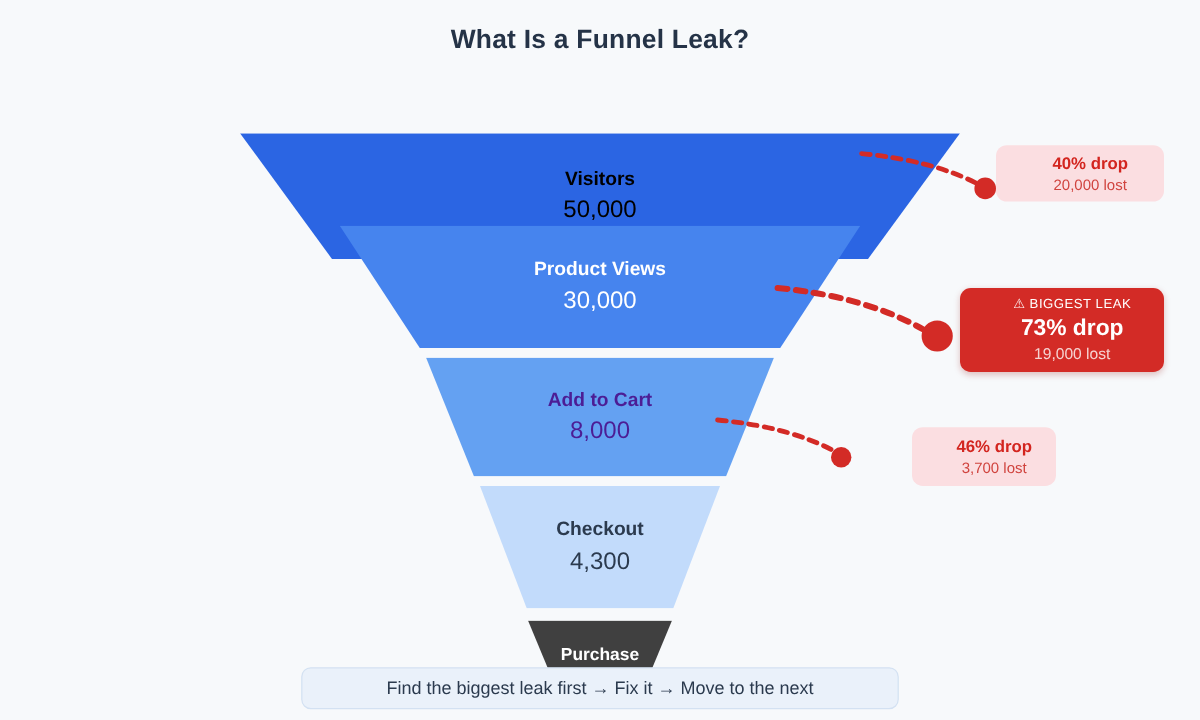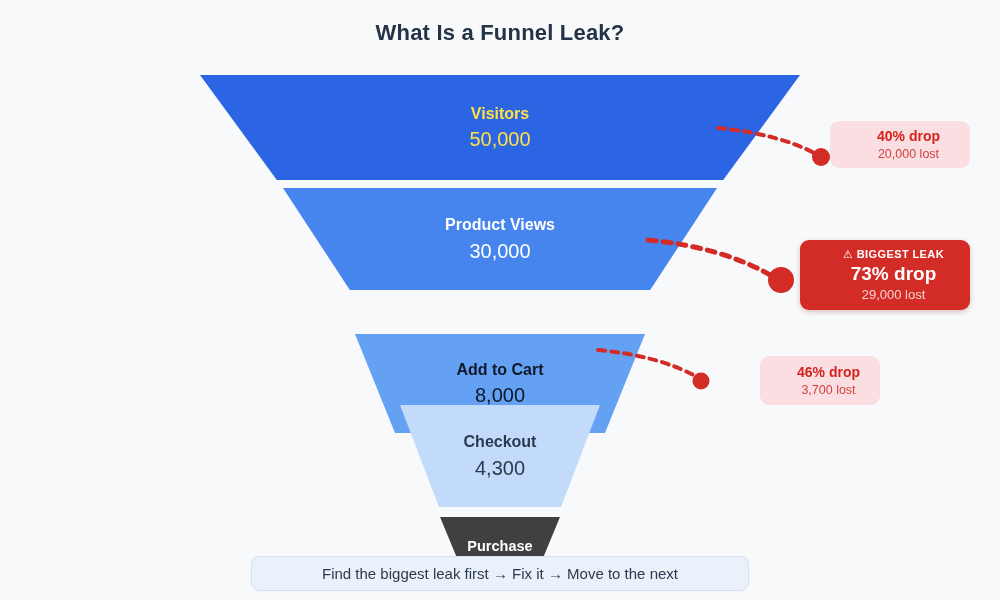--- a/index.html
+++ b/index.html
@@ -50,48 +50,48 @@
     text-align: center;
     padding-left: 17px;
   }
   .leak.minor { background: #fbdee1; }
   .leak.minor .drop { color: #d3251f; font-weight: bold; font-size: 14px; line-height: 1.45; }
   .leak.minor .lost { color: #d0433e; font-size: 12.5px; line-height: 1.35; }
   .leak1 { left: 830px; top: 121px; width: 140px; height: 47px; }
   .leak3 { left: 720px; top: 356px; width: 120px; height: 49px; margin-left: 40px; }
   .leak2 { left: 800px; top: 240px; width: 170px; height: 70px; background: #d32b26;
            box-shadow: 0 2px 5px rgba(150,20,15,0.25); }
-  .leak2 .badge { color: #ffffff; font-weight: bold; font-size: 11px; letter-spacing: 0.4px; line-height: 1.5; }
+  .leak2 .badge { color: #ffffff; font-weight: normal; font-size: 11px; letter-spacing: 0.4px; line-height: 1.5; }
   .leak2 .drop  { color: #ffffff; font-weight: bold; font-size: 19px; line-height: 1.25; }
   .leak2 .lost  { color: #f6d3d1; font-size: 13px; line-height: 1.4; }
 
   
   .footer-bar {
     position: absolute; left: 251px; top: 556px; width: 498px; height: 35px; z-index: 4;
     background: #eaf1fa; border: 1px solid #d3e1f2; border-radius: 8px;
     display: flex; align-items: center; justify-content: center;
     font-size: 15px; color: #2b3a4e;
   }
 </style>
 </head>
 <body style="background: rgb(247, 249, 251);">
 
 <div class="canvas">
 
   <div class="title">What Is a Funnel Leak?</div>
 
-  <div class="stage s1" style="background: rgb(43, 101, 227); color: #fde047;">
+  <div class="stage s1" style="background: rgb(43, 101, 227); color: #000000; margin-top: 36px;">
     <div class="label">Visitors</div>
     <div class="value">50,000</div>
   </div>
   <div class="stage s2" style="background: rgb(70, 132, 238); color: #ffffff;">
     <div class="label">Product Views</div>
     <div class="value">30,000</div>
   </div>
-  <div class="stage s3" style="background: rgb(100, 161, 242); color: #0f172a; margin-top: 36px;">
+  <div class="stage s3" style="background: rgb(100, 161, 242); color: #4c1d95;">
     <div class="label">Add to Cart</div>
     <div class="value">8,000</div>
   </div>
   <div class="stage s4" style="background: rgb(194, 219, 251); color: rgb(43, 58, 78);">
     <div class="label">Checkout</div>
     <div class="value">4,300</div>
   </div>
   <div class="stage s5" style="background: #404040; color: rgb(255, 255, 255);">
     <div class="label">Purchase</div>
   </div>
@@ -106,21 +106,21 @@
   </svg>
 
   <div class="leak minor leak1">
     <div class="drop">40% drop</div>
     <div class="lost">20,000 lost</div>
   </div>
 
   <div class="leak leak2">
     <div class="badge">⚠ BIGGEST LEAK</div>
     <div class="drop">73% drop</div>
-    <div class="lost">29,000 lost</div>
+    <div class="lost">19,000 lost</div>
   </div>
 
   <div class="leak minor leak3">
     <div class="drop">46% drop</div>
     <div class="lost">3,700 lost</div>
   </div>
 
   <div class="footer-bar">
     <span>Find the biggest leak first → Fix it → Move to the next</span>
   </div>

